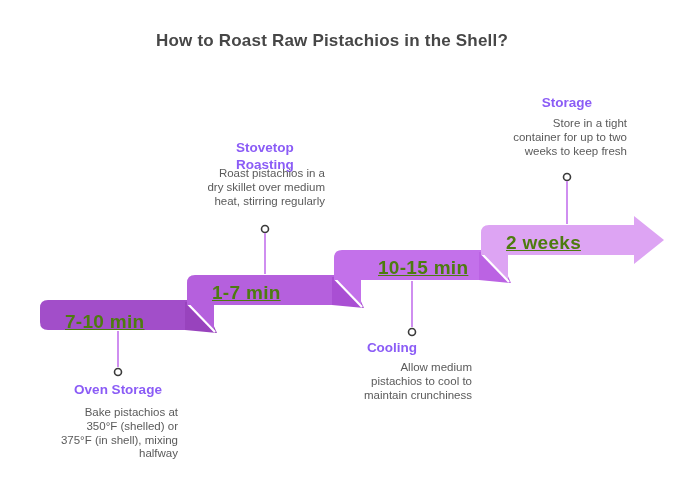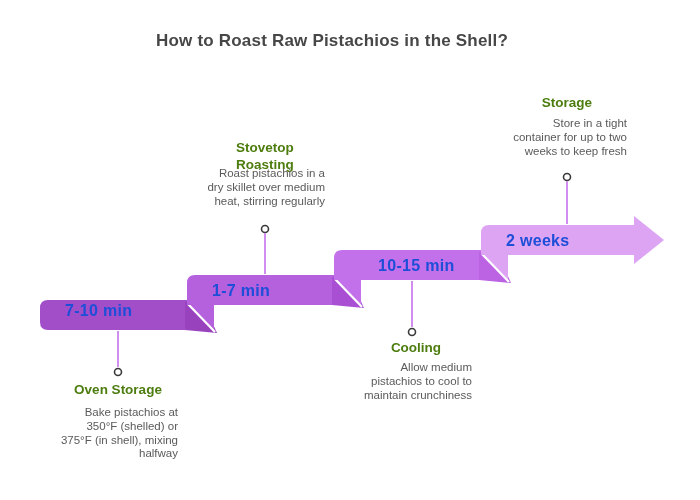--- a/index.html
+++ b/index.html
@@ -7,28 +7,28 @@
     width:700px;height:500px;position:relative;background:#ffffff;
     font-family:"Liberation Sans",sans-serif;overflow:hidden;
   }
   .abs{position:absolute;}
   .title{
     width:360px;left:156px;top:30px;
     font-size:17px;line-height:21px;font-weight:700;color:#474747;letter-spacing:.2px;
   }
   .step-heading{
     width:100px;text-align:center;font-size:13.5px;line-height:16.5px;
-    font-weight:700;color:#4d7c0f;
+    font-weight:700;color:#8b5cf6;
   }
   .step-desc{
     width:120px;text-align:right;font-size:11.5px;line-height:13.8px;
     color:#5a5a5a;
   }
   .bar-label{
-    font-size:16px;font-weight:700;color:#1d4ed8;letter-spacing:.3px;white-space:nowrap;
+    font-size:19px;font-weight:700;color:#4d7c0f;letter-spacing:.3px;white-space:nowrap;text-decoration:underline;
   }
   svg{position:absolute;left:0;top:0;}
 </style>
 </head>
 <body>
 
 <div class="abs title">How to Roast Raw Pistachios in the Shell?</div>
 
 <svg width="700" height="500" viewBox="0 0 700 500">
 
@@ -58,28 +58,28 @@
   <circle cx="265" cy="229" r="3.5" fill="#ffffff" stroke-width="1.6" stroke="#3a3a3a"></circle>
   <line x1="265" y1="233" x2="265" y2="274" stroke-width="2" stroke="#cf8ef0"></line>
 
   <line x1="412" y1="281" x2="412" y2="327" stroke-width="2" stroke="#cf8ef0"></line>
   <circle cx="412" cy="332" r="3.5" fill="#ffffff" stroke-width="1.6" stroke="#3a3a3a"></circle>
 
   <circle cx="567" cy="177" r="3.5" fill="#ffffff" stroke-width="1.6" stroke="#3a3a3a"></circle>
   <line x1="567" y1="181" x2="567" y2="224" stroke-width="2" stroke="#cf8ef0"></line>
 </svg>
 
-<div class="abs bar-label" style="left:65px;top:302px;">7-10 min</div>
+<div class="abs bar-label" style="left:65px;top:311px;">7-10 min</div>
 <div class="abs bar-label" style="left:212px;top:282px;">1-7 min</div>
 <div class="abs bar-label" style="left:378px;top:257px;">10-15 min</div>
 <div class="abs bar-label" style="left:506px;top:232px;">2 weeks</div>
 
 <div class="abs step-heading" style="left:68px;top:382px;">Oven Storage</div>
 <div class="abs step-desc" style="left:58px;top:406px;">Bake pistachios at 350°F (shelled) or 375°F (in shell), mixing halfway</div>
 
 <div class="abs step-heading" style="left:215px;top:140px;">Stovetop Roasting</div>
 <div class="abs step-desc" style="left:205px;top:167px;">Roast pistachios in a dry skillet over medium heat, stirring regularly</div>
 
-<div class="abs step-heading" style="left:366px;top:340px;">Cooling</div>
+<div class="abs step-heading" style="left:342px;top:340px;">Cooling</div>
 <div class="abs step-desc" style="left:352px;top:361px;">Allow medium pistachios to cool to maintain crunchiness</div>
 
 <div class="abs step-heading" style="left:517px;top:95px;">Storage</div>
 <div class="abs step-desc" style="left:507px;top:117px;">Store in a tight container for up to two weeks to keep fresh</div>
 
 </body></html>

